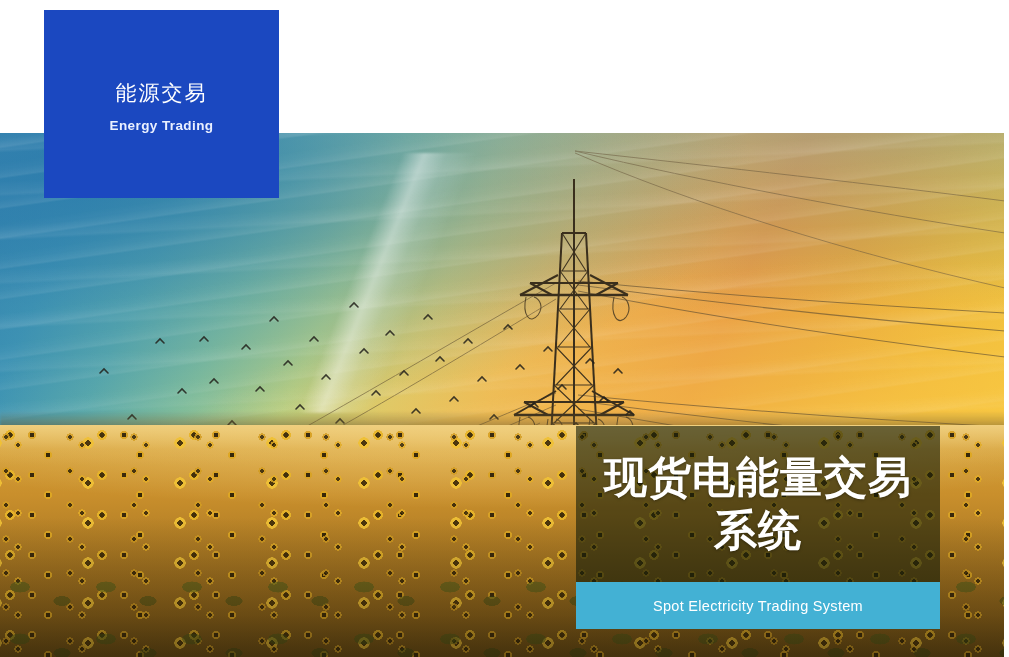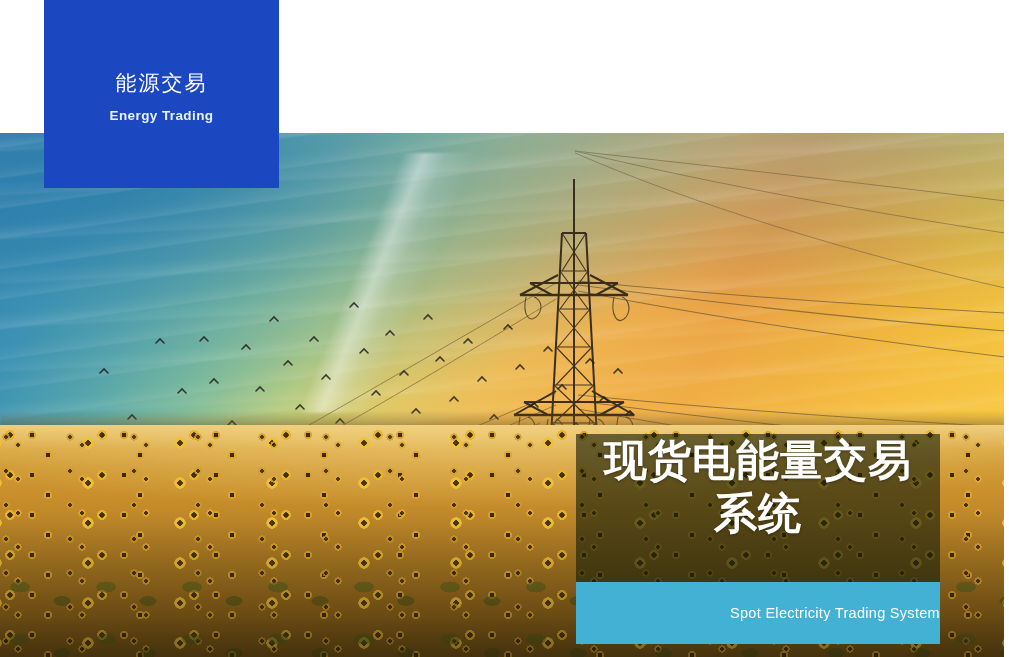--- a/index.html
+++ b/index.html
@@ -211,21 +211,21 @@
     right: 0; top: 0;
     width: 5px;
     height: 657px;
     background: #ffffff;
   }
 
   
   .brand-box {
     position: absolute;
     left: 44px;
-    top: 0;
+    top: 10px;
     width: 235px;
     height: 188px;
     background: #1b48c0;
     display: flex;
     flex-direction: column;
     align-items: center;
     justify-content: flex-start;
     padding-top: 72px;
     box-sizing: border-box;
   }
@@ -259,46 +259,46 @@
 
   
   .title-box {
     position: absolute;
     left: 576px;
     top: 426px;
     width: 364px;
     height: 156px;
     background: rgba(22, 30, 10, 0.62);
     display: flex;
+    align-items: center;
     justify-content: center;
     box-sizing: border-box;
     padding: 0 14px;
-    margin-top: 8px;
   }
   .title-cn {
     color: #ffffff;
     font-size: 43px;
     font-weight: bold;
     line-height: 1.24;
     text-align: center;
     letter-spacing: 1px;
     font-family: "DejaVu Sans", "Liberation Sans", sans-serif;
     text-shadow: 0 1px 3px rgba(0,0,0,0.35);
   }
 
   .subtitle-bar {
     position: absolute;
     left: 576px;
     top: 582px;
     width: 364px;
-    height: 62px;
+    height: 47px;
     background: #43b1d4;
     display: flex;
     align-items: center;
-    justify-content: flex-end;
+    justify-content: center;
   }
   .subtitle-en {
     color: #ffffff;
     font-size: 14.5px;
     letter-spacing: 0.3px;
   }
 </style>
 </head>
 <body>
 

